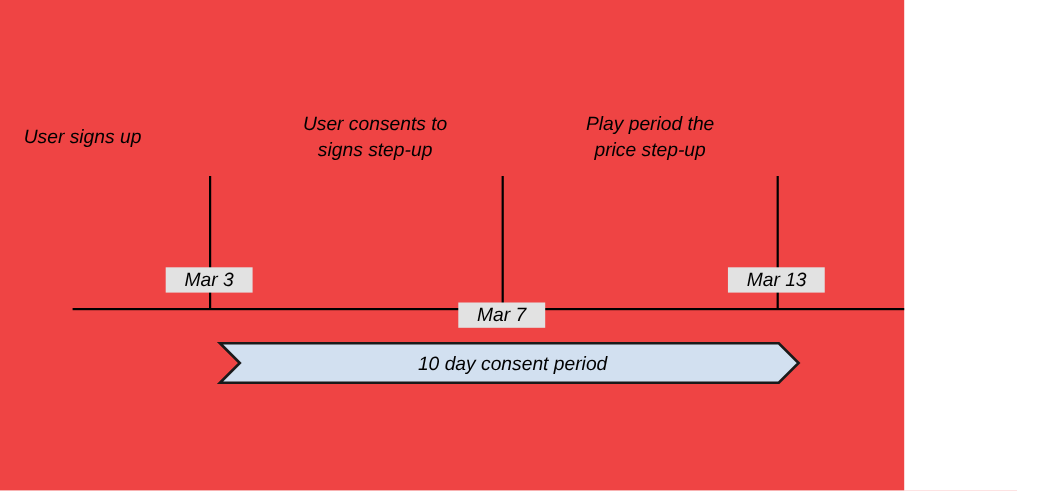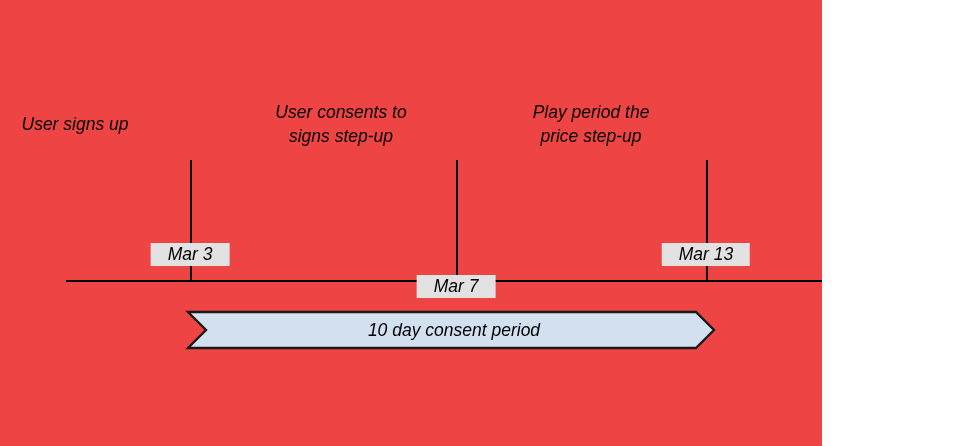--- a/index.html
+++ b/index.html
@@ -62,21 +62,21 @@
     color: #000000;
     font-size: 17.5px;
     line-height: 23px;
     padding: 0 17px;
     white-space: nowrap;
   }
 
   
   .period-banner {
     position: absolute;
-    left: 188px;
+    left: 200px;
     top: 312px;
     width: 526px;
     height: 36px;
   }
   .period-banner svg {
     display: block;
     width: 100%;
     height: 100%;
     overflow: visible;
   }

